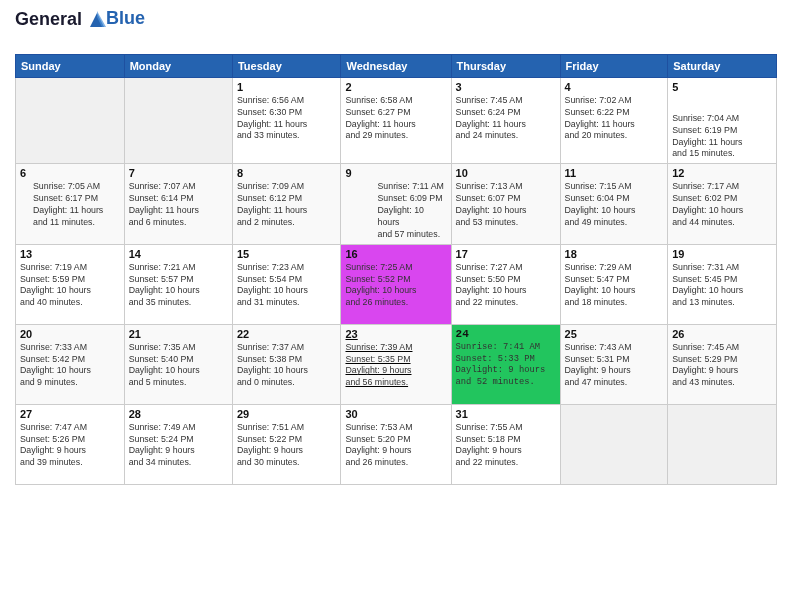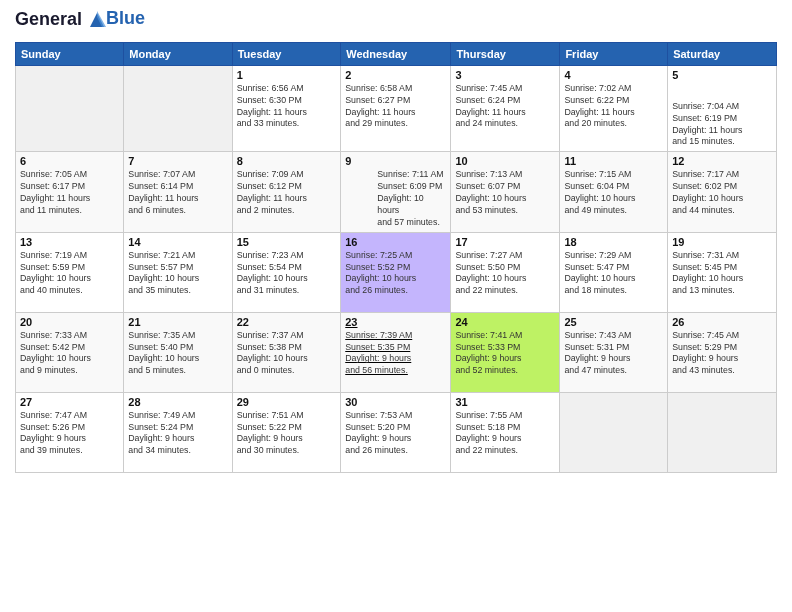--- a/index.html
+++ b/index.html
@@ -12,21 +12,21 @@
     }
     .page {
       width: 792px;
       height: 612px;
       padding: 10px 15px;
     }
     .header {
       display: flex;
       justify-content: space-between;
       align-items: center;
-      margin-bottom: 12px;
+      margin-bottom: 24px;
     }
     .logo {
       display: flex;
       align-items: center;
     }
     .title-block {
       text-align: right;
     }
     .month-title {
       font-size: 32px;
@@ -151,21 +151,21 @@
             <div class="day-num">5</div>
             <div class="day-info" style="white-space: pre-line; margin-top: 20px;">Sunrise: 7:04 AM
 Sunset: 6:19 PM
 Daylight: 11 hours
 and 15 minutes.</div>
           </td>
         </tr>
         <tr>
           <td style="background: rgb(249, 249, 249);">
             <div class="day-num">6</div>
-            <div class="day-info" style="white-space: pre-line;">Sunrise: 7:05 AM
+            <div class="day-info" style="white-space: pre-line; margin-left: 13px;">Sunrise: 7:05 AM
 Sunset: 6:17 PM
 Daylight: 11 hours
 and 11 minutes.</div>
           </td>
           <td style="background: rgb(249, 249, 249);">
             <div class="day-num">7</div>
             <div class="day-info" style="white-space: pre-line;">Sunrise: 7:07 AM
 Sunset: 6:14 PM
 Daylight: 11 hours
 and 6 minutes.</div>
@@ -221,21 +221,21 @@
 Daylight: 10 hours
 and 35 minutes.</div>
           </td>
           <td style="background: rgb(255, 255, 255);">
             <div class="day-num">15</div>
             <div class="day-info" style="white-space: pre-line;">Sunrise: 7:23 AM
 Sunset: 5:54 PM
 Daylight: 10 hours
 and 31 minutes.</div>
           </td>
-          <td style="background: #c4b5fd;">
+          <td style="background: #d946ef;">
             <div class="day-num">16</div>
             <div class="day-info" style="white-space: pre-line;">Sunrise: 7:25 AM
 Sunset: 5:52 PM
 Daylight: 10 hours
 and 26 minutes.</div>
           </td>
           <td style="background: rgb(255, 255, 255);">
             <div class="day-num">17</div>
             <div class="day-info" style="white-space: pre-line;">Sunrise: 7:27 AM
 Sunset: 5:50 PM
@@ -279,21 +279,21 @@
 Daylight: 10 hours
 and 0 minutes.</div>
           </td>
           <td style="background: rgb(249, 249, 249); text-decoration: underline;">
             <div class="day-num">23</div>
             <div class="day-info" style="white-space: pre-line;">Sunrise: 7:39 AM
 Sunset: 5:35 PM
 Daylight: 9 hours
 and 56 minutes.</div>
           </td>
-          <td style="background: #bef264;">
+          <td style="background: #22c55e; font-family: Liberation Mono, monospace;">
             <div class="day-num">24</div>
             <div class="day-info" style="white-space: pre-line;">Sunrise: 7:41 AM
 Sunset: 5:33 PM
 Daylight: 9 hours
 and 52 minutes.</div>
           </td>
           <td style="background: rgb(249, 249, 249);">
             <div class="day-num">25</div>
             <div class="day-info" style="white-space: pre-line;">Sunrise: 7:43 AM
 Sunset: 5:31 PM

